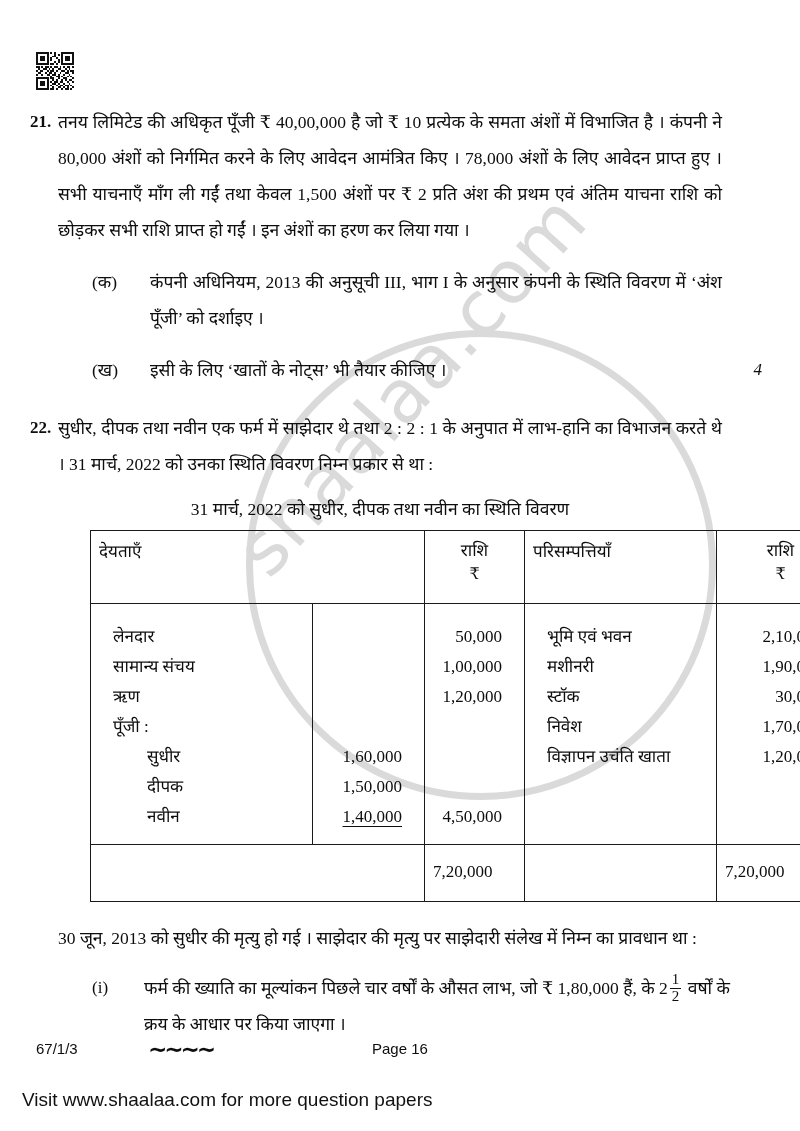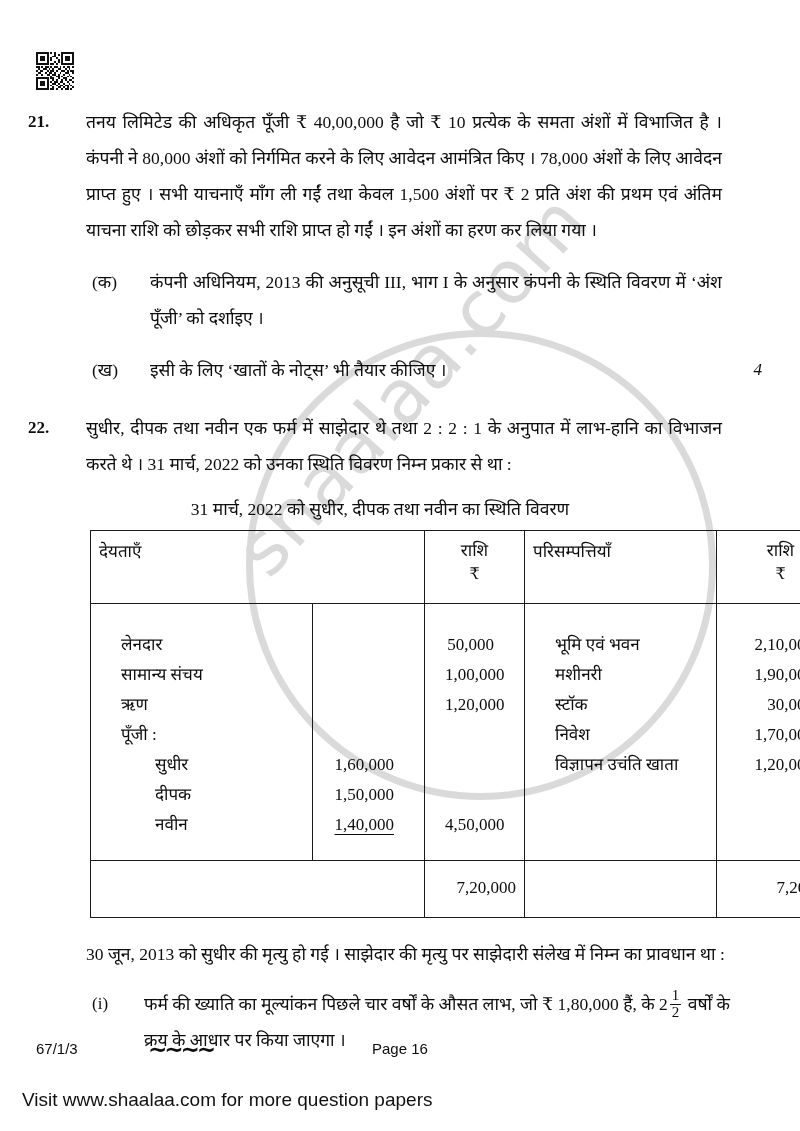--- a/index.html
+++ b/index.html
@@ -80,25 +80,25 @@
 
   .qrow {
     position: relative;
     display: flex;
     align-items: flex-start;
   }
   .qnum {
     width: 58px;
     flex: 0 0 58px;
     text-align: left;
+    padding-left: 30px;
     box-sizing: border-box;
     font-weight: bold;
     font-size: 17px;
     line-height: 36px;
-    margin-left: 28px;
   }
   .qbody {
     flex: 1 1 auto;
     padding-right: 78px;
   }
 
   .para {
     font-size: 17.5px;
     line-height: 36px;
     text-align: justify;
@@ -174,31 +174,31 @@
   }
   .hdr-amt {
     text-align: center;
     line-height: 23px;
     padding-top: 5px;
     margin-top: 7px;
   }
   .hdr-amt .r { font-size: 16px; }
 
   .body-cell { height: 190px; font-size: 17px; }
-  .linelist { margin: 12px; padding: 6px 0 0 0; list-style: none; }
+  .linelist { margin: 4px; padding: 6px 0 0 0; list-style: none; }
   .linelist li { line-height: 30px; white-space: nowrap; }
   .pad-l { padding-left: 10px; }
   .indent { padding-left: 34px; }
   .num { text-align: right; padding-right: 10px; }
   .num li { line-height: 30px; }
   .blank { visibility: hidden; }
   .ul-total { text-decoration: underline; text-underline-offset: 4px; }
 
   .tot-cell { height: 40px; font-size: 17px; }
-  .tot-num { text-align: right; padding-right: 10px; line-height: 38px; }
+  .tot-num { padding-right: 10px; line-height: 38px; }
 
   
   .frac {
     display: inline-block;
     vertical-align: -0.45em;
     text-align: center;
     font-size: 15px;
     line-height: 1.05;
     margin: 0 2px;
   }

